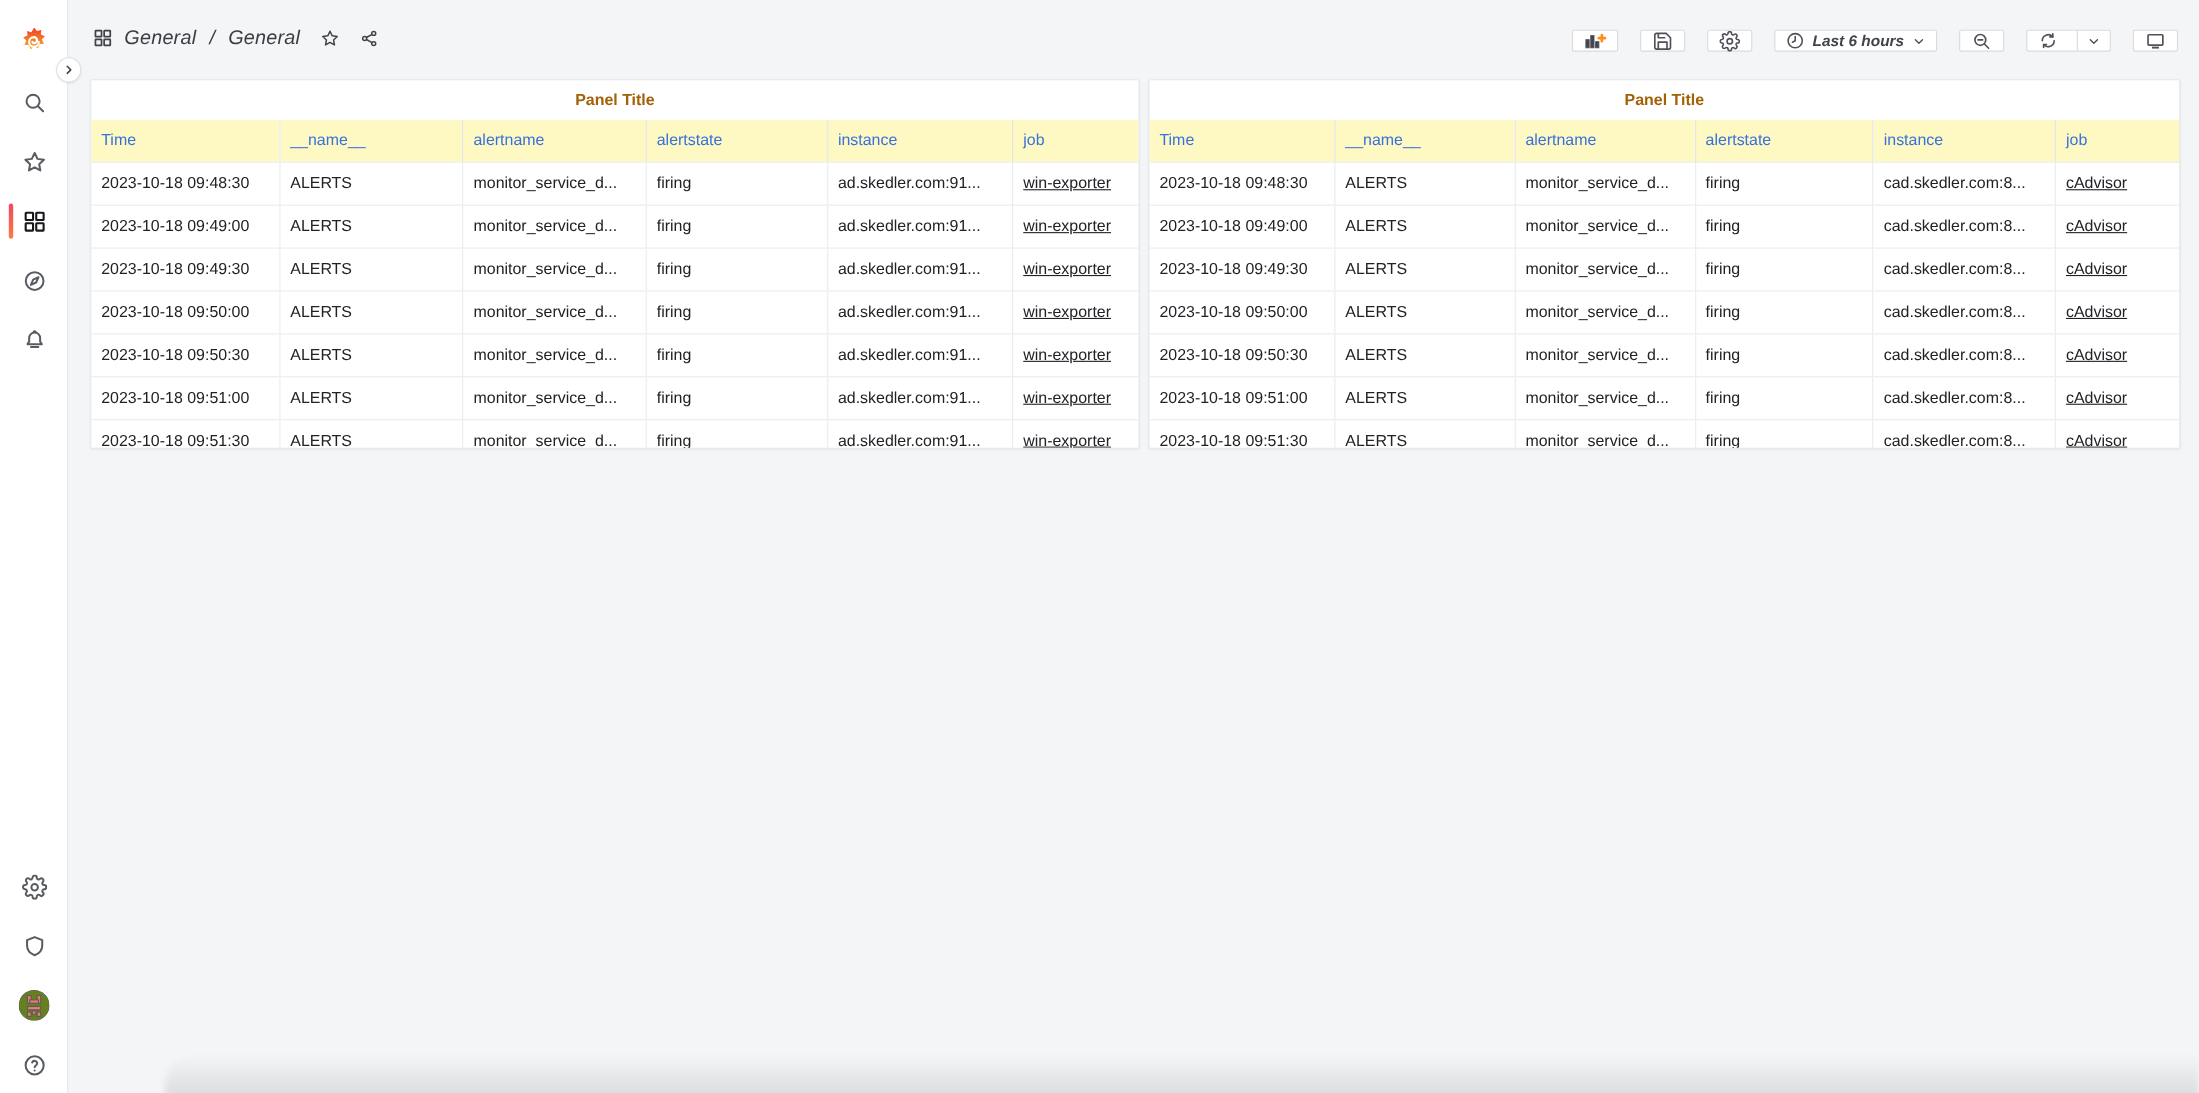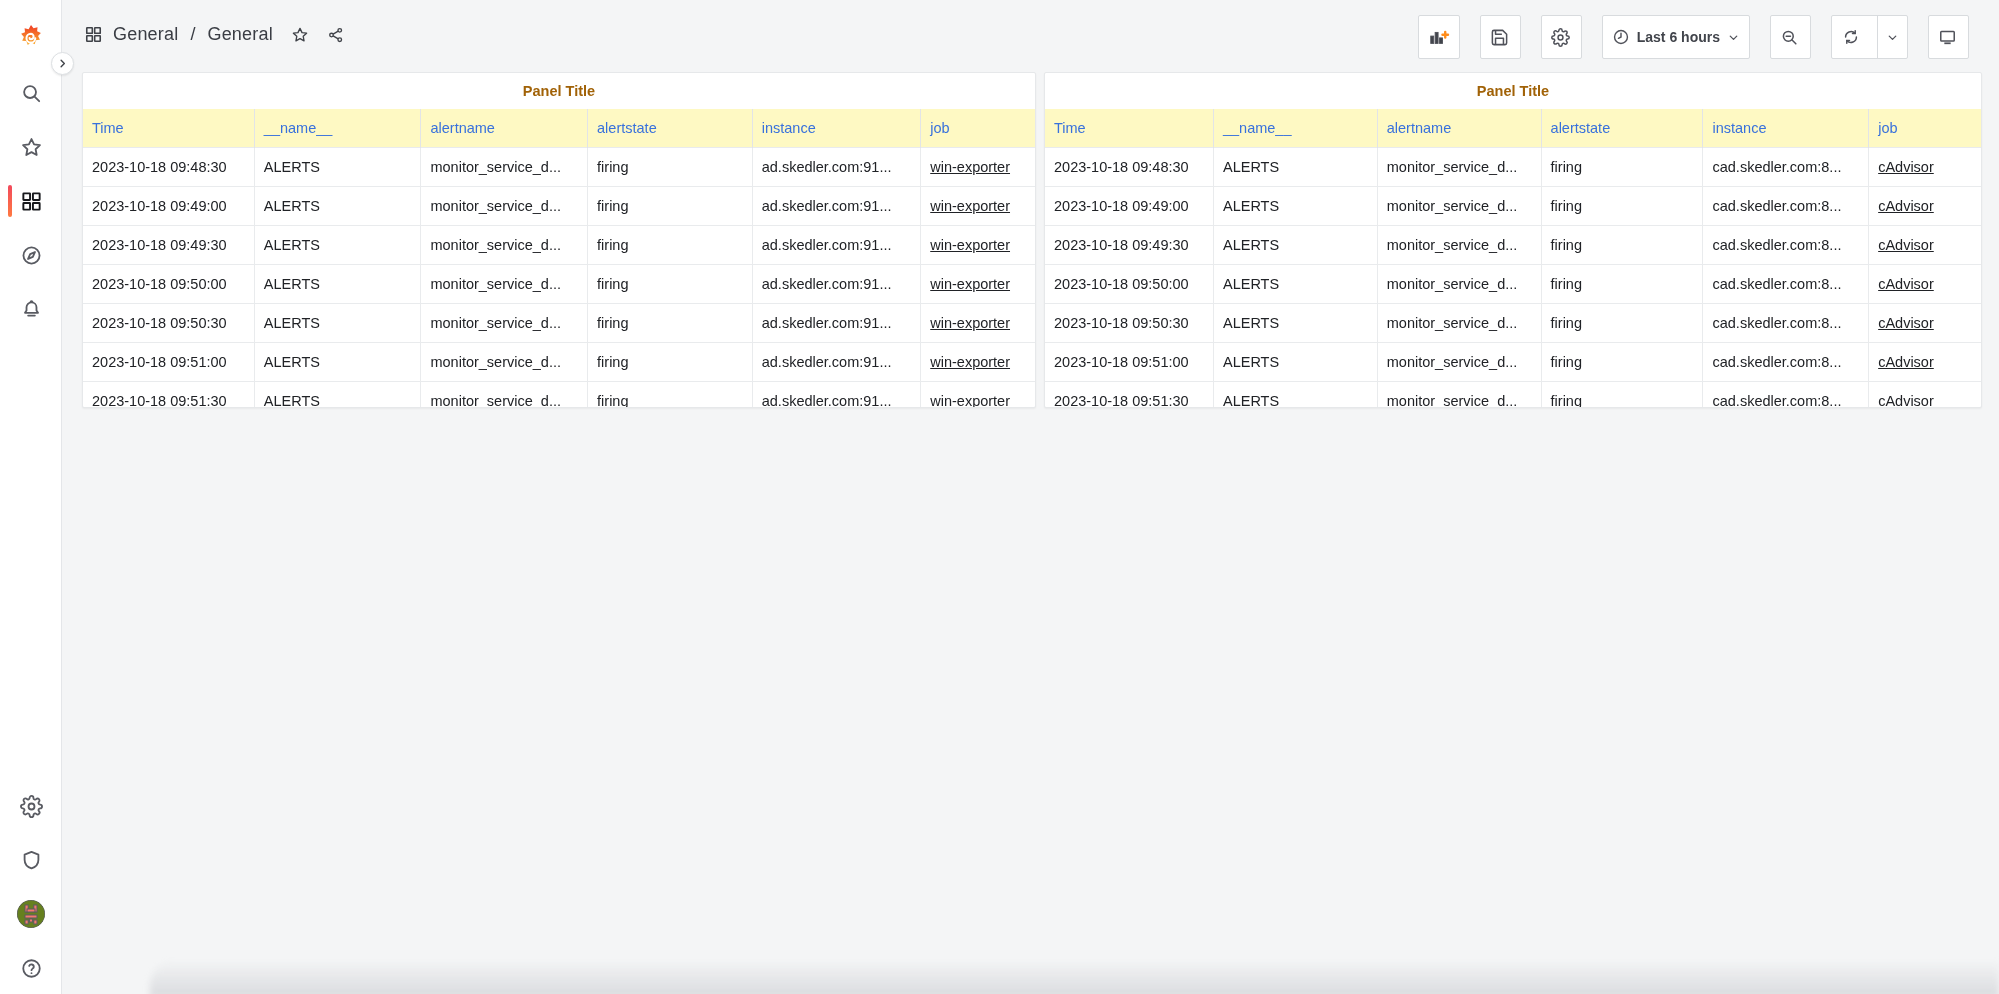--- a/index.html
+++ b/index.html
@@ -31,32 +31,32 @@
   .side-item { position:relative; width:62px; height:24px; display:flex; align-items:center; justify-content:center; cursor:pointer; }
   .side-item svg { stroke:#595B62; }
   .side-item.active svg { stroke:#17181C; }
   .active-indicator {
     position:absolute; left:8px; top:-4px; width:4px; height:32px; border-radius:2px;
     background:linear-gradient(180deg,#F2495C 0%,#FF7941 100%);
   }
   .avatar-wrap { width:28px; height:28px; border-radius:50%; overflow:hidden; }
 
   
-  .topbar { position:absolute; left:62px; right:16px; top:0; height:66px; z-index:4; }
+  .topbar { position:absolute; left:62px; right:5px; top:0; height:66px; z-index:4;font-style:italic; }
   .crumbs { position:absolute; left:22px; top:24px; display:flex; align-items:center; gap:10px; }
   .crumbs svg { stroke:#3F4248; }
   .crumb-text { font-size:18px; color:#3A3D44; letter-spacing:.2px; }
   .crumb-sep { font-size:18px; color:#3A3D44; margin:0 2px; }
   .crumb-action { margin-left:8px; cursor:pointer; display:flex; }
 
   .toolbar { position:absolute; right:14px; top:21px; height:32px; display:flex; align-items:center; gap:9px; }
   .tbtn {
-    height:44px; min-width:41px; padding:0 9px;
+    height:20px; min-width:41px; padding:0 9px;
     background:#FFFFFF; border:1px solid #D8DBDE; border-radius:2px;
-    display:flex; align-items:center; gap:7px;
+    display:flex; align-items:center; justify-content:center; gap:7px;
     color:#41444B; font-size:14px; font-weight:700; cursor:pointer;margin-left:11px;
   }
   .tbtn svg { stroke:#50525A; }
   .tbtn.split { padding:0; }
   .tbtn.split .seg { height:100%; display:flex; align-items:center; justify-content:center; padding:0 10px; }
   .tbtn.split .seg + .seg { border-left:1px solid #D8DBDE; padding:0 8px; }
 
   
   .panel {
     position:absolute; top:72px; height:336px;

